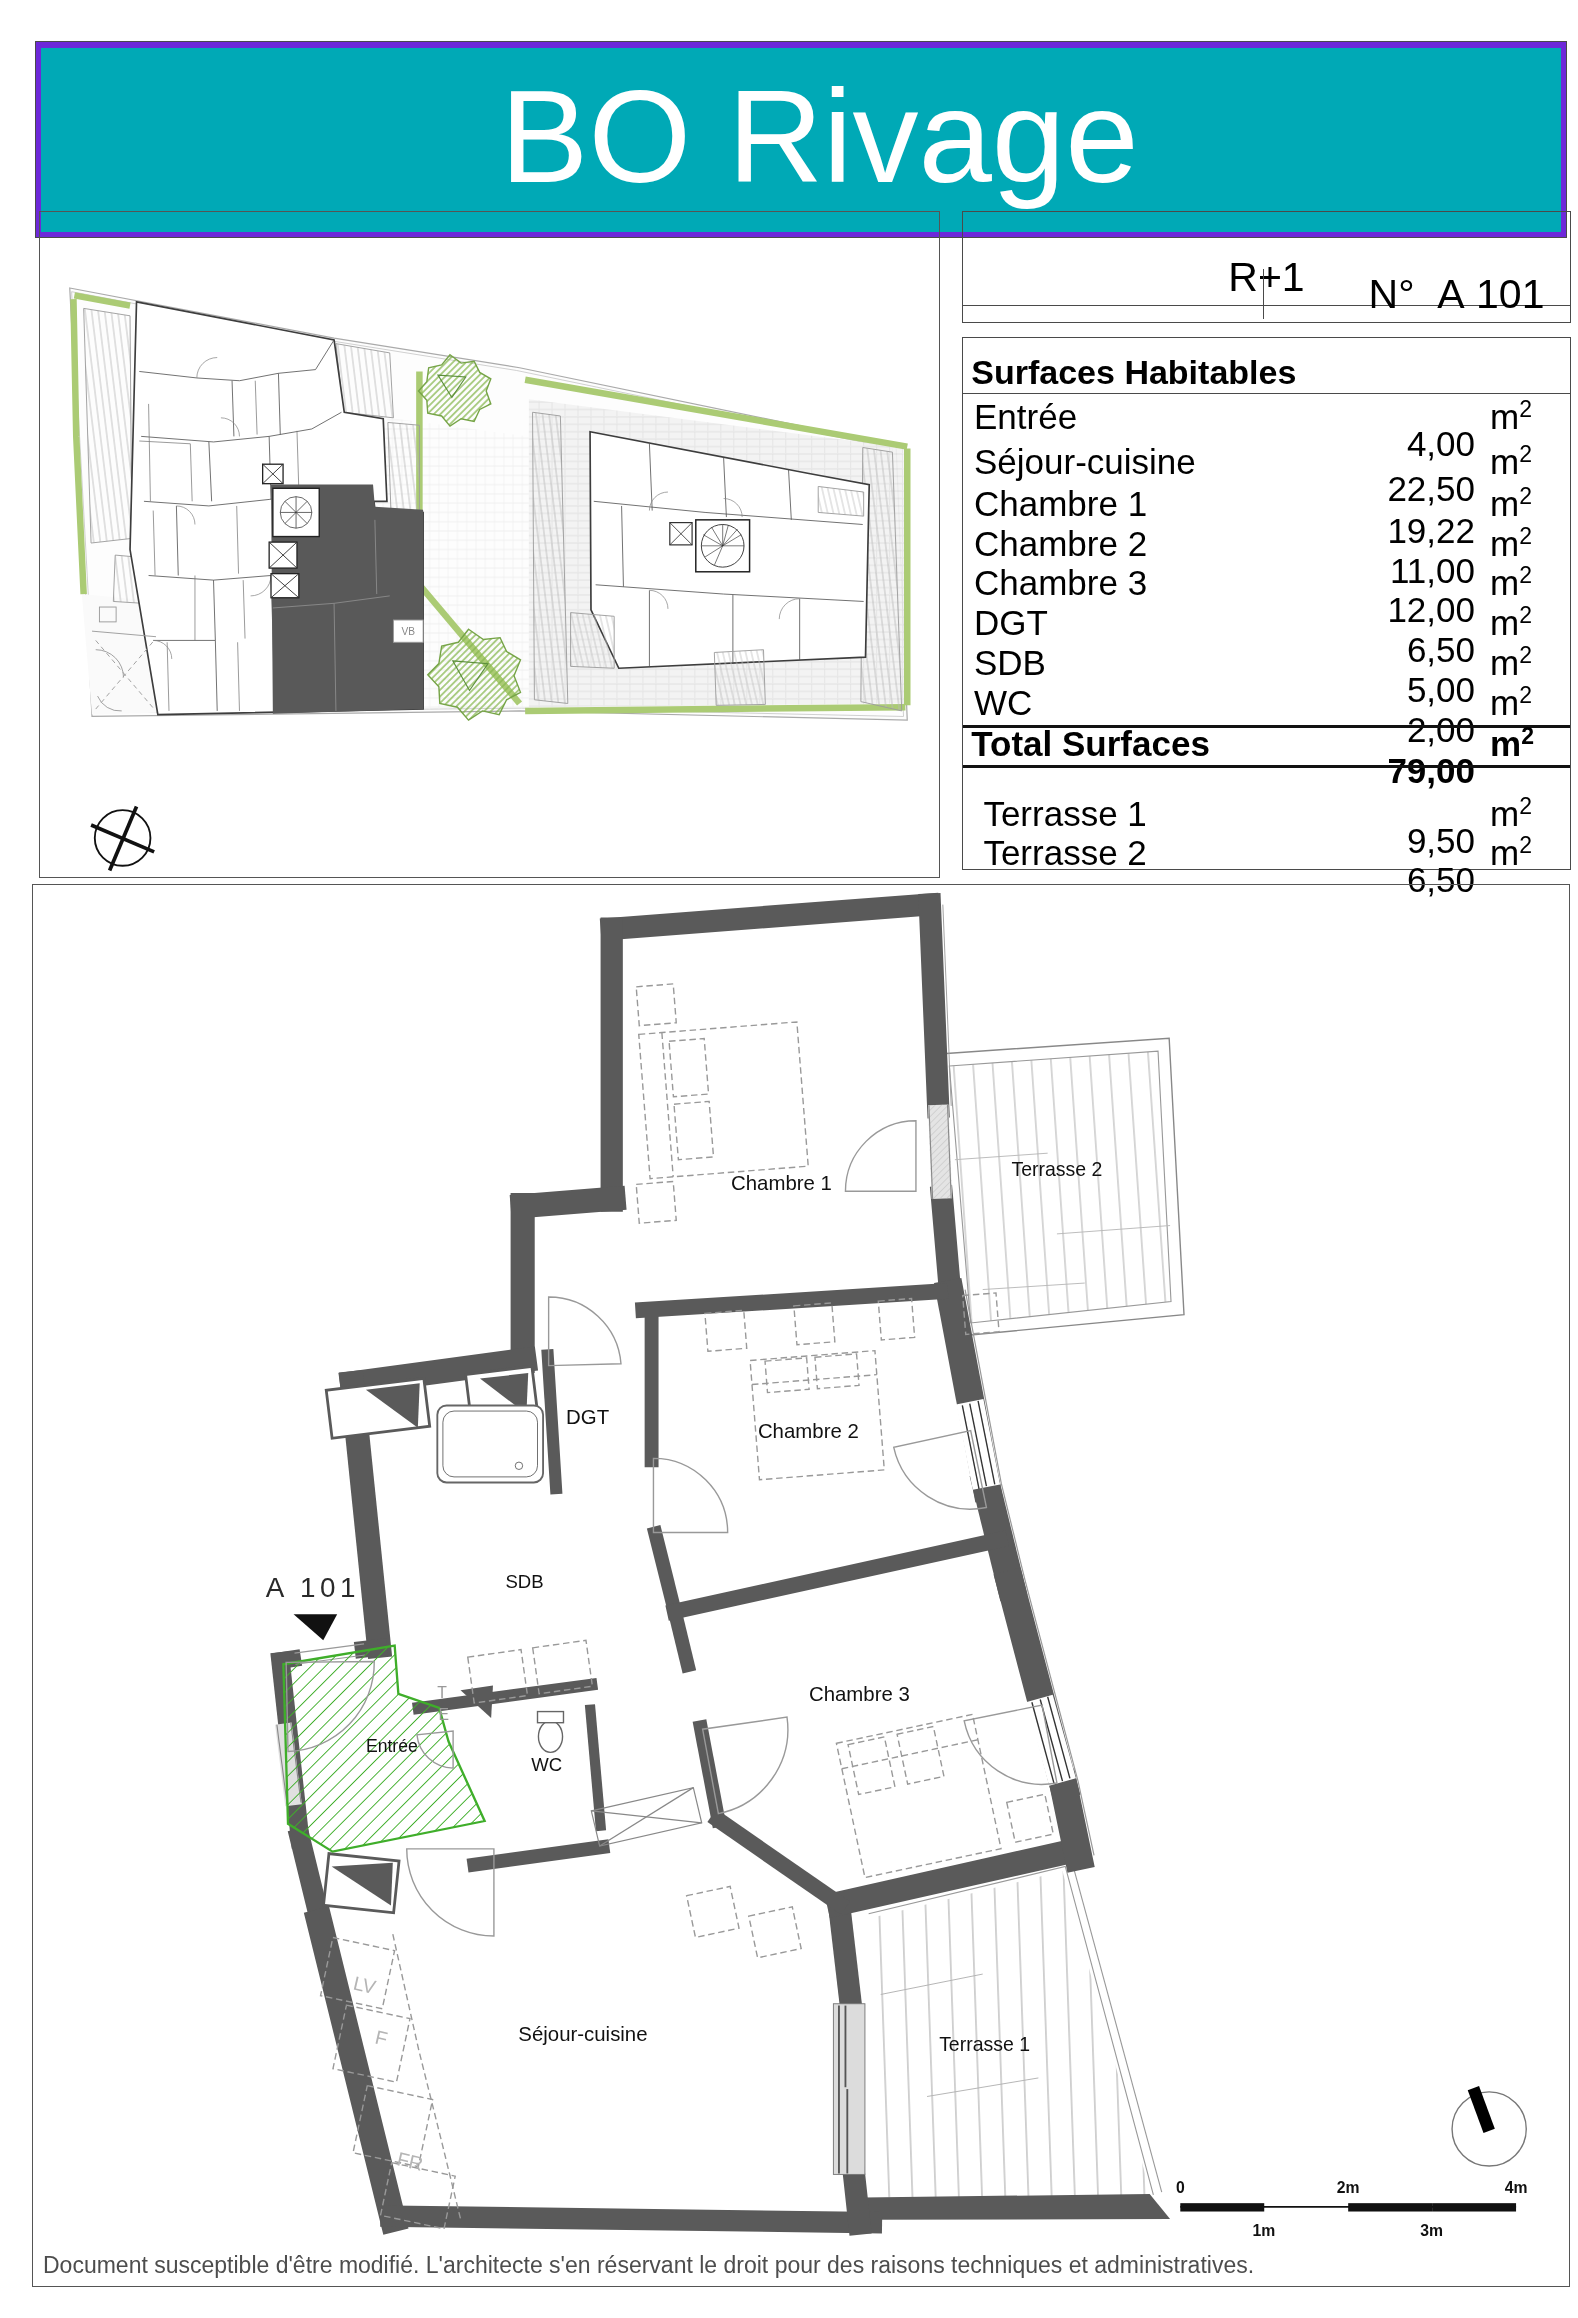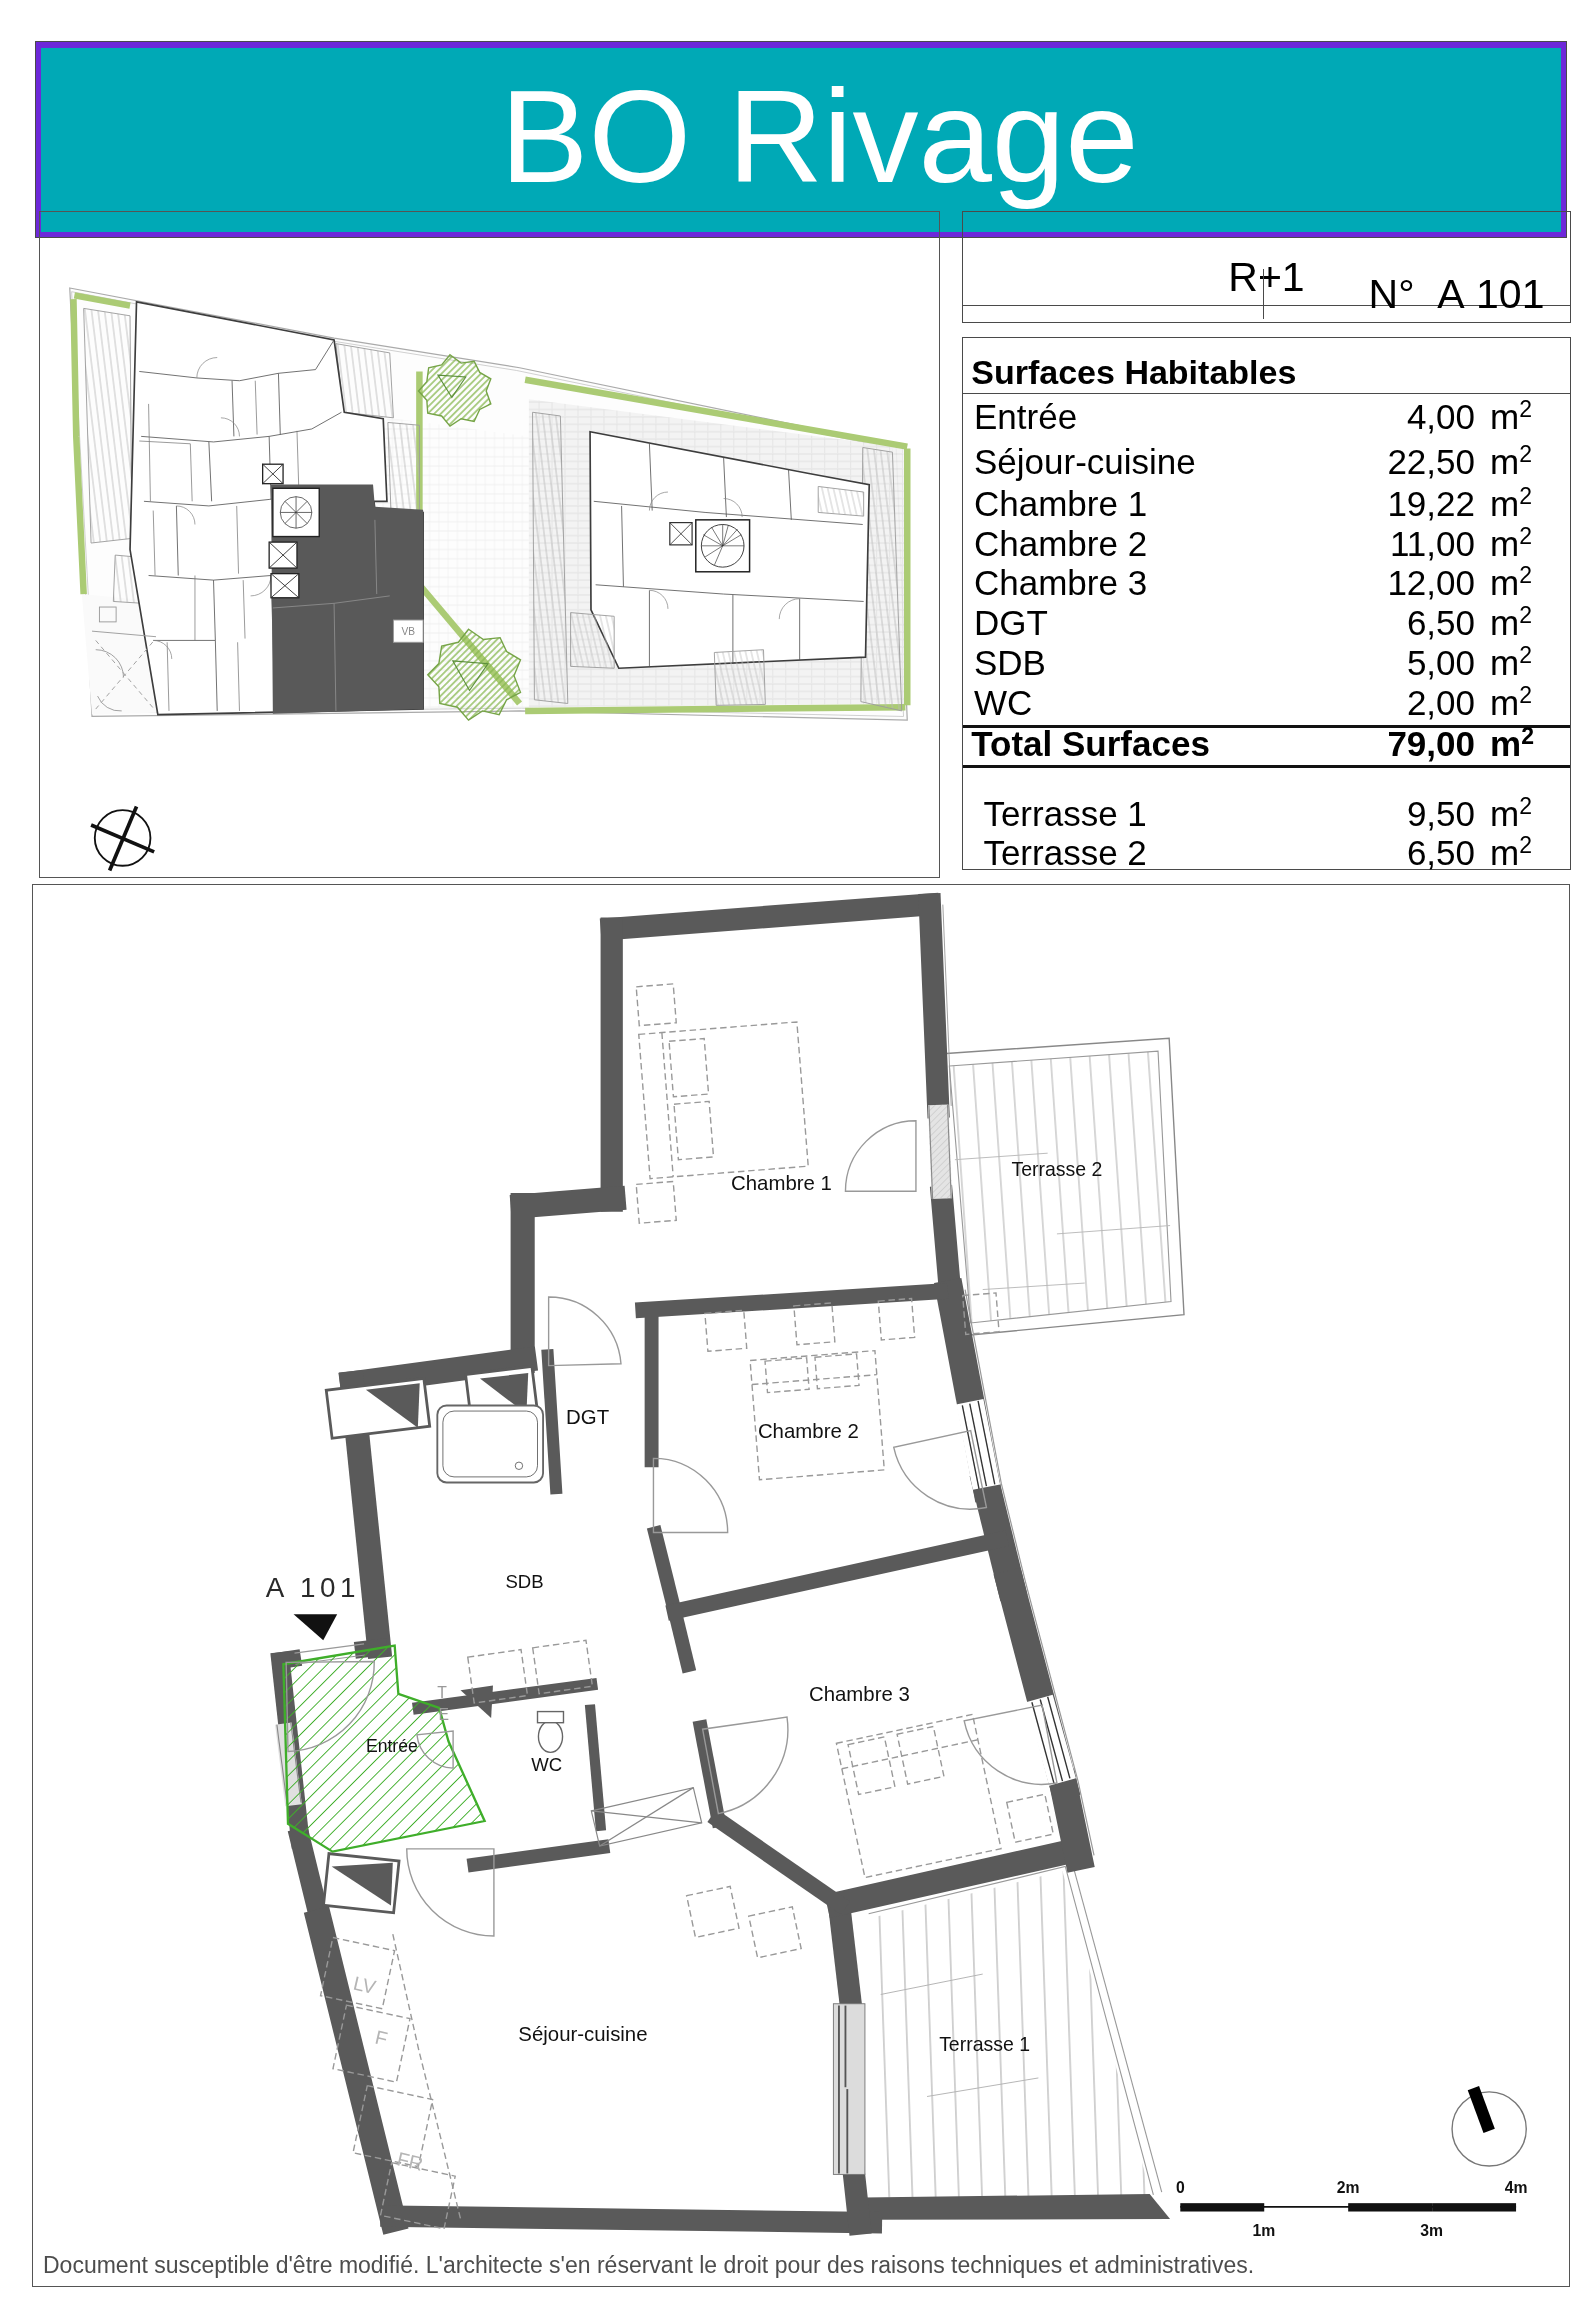--- a/index.html
+++ b/index.html
@@ -1,21 +1,21 @@
 <!DOCTYPE html>
 <html style="font-size:15px"><head>
 <meta charset="utf-8">
 <style>
   html,body{margin:0;padding:0;}
   body{width:1579px;height:2319px;position:relative;background:#fff;
        font-family:"Liberation Sans",sans-serif;}
   .abs{position:absolute;}
   .trow{position:absolute;left:0;width:100%;height:41px;line-height:41px;}
   .trow .lab{position:absolute;left:11px;}
-  .trow .num{position:absolute;left:352px;width:160px;text-align:right;}
+  .trow .num{position:absolute;left:352px;width:160px;text-align:right;margin-top:27px;}
   .trow .unit{position:absolute;left:527px;}
   .trow sup{font-size:23px;vertical-align:baseline;position:relative;top:-12px;line-height:0;}
 </style>
 </head>
 <body>
 
 <div class="abs" style="left:35px;top:25px;width:1530px;height:195px;border:1.9px solid #4a4a4a;background:#6d28d9;margin-top:16px;">
   <div class="abs" style="left:4.6px;top:5.6px;right:4.6px;bottom:4.6px;background:#00a9b6;
        display:flex;align-items:center;justify-content:center;">
     <span style="color:#fff;font-size:132px;line-height:1;margin-top:-5.6px;margin-left:37px;">BO Rivage</span>

